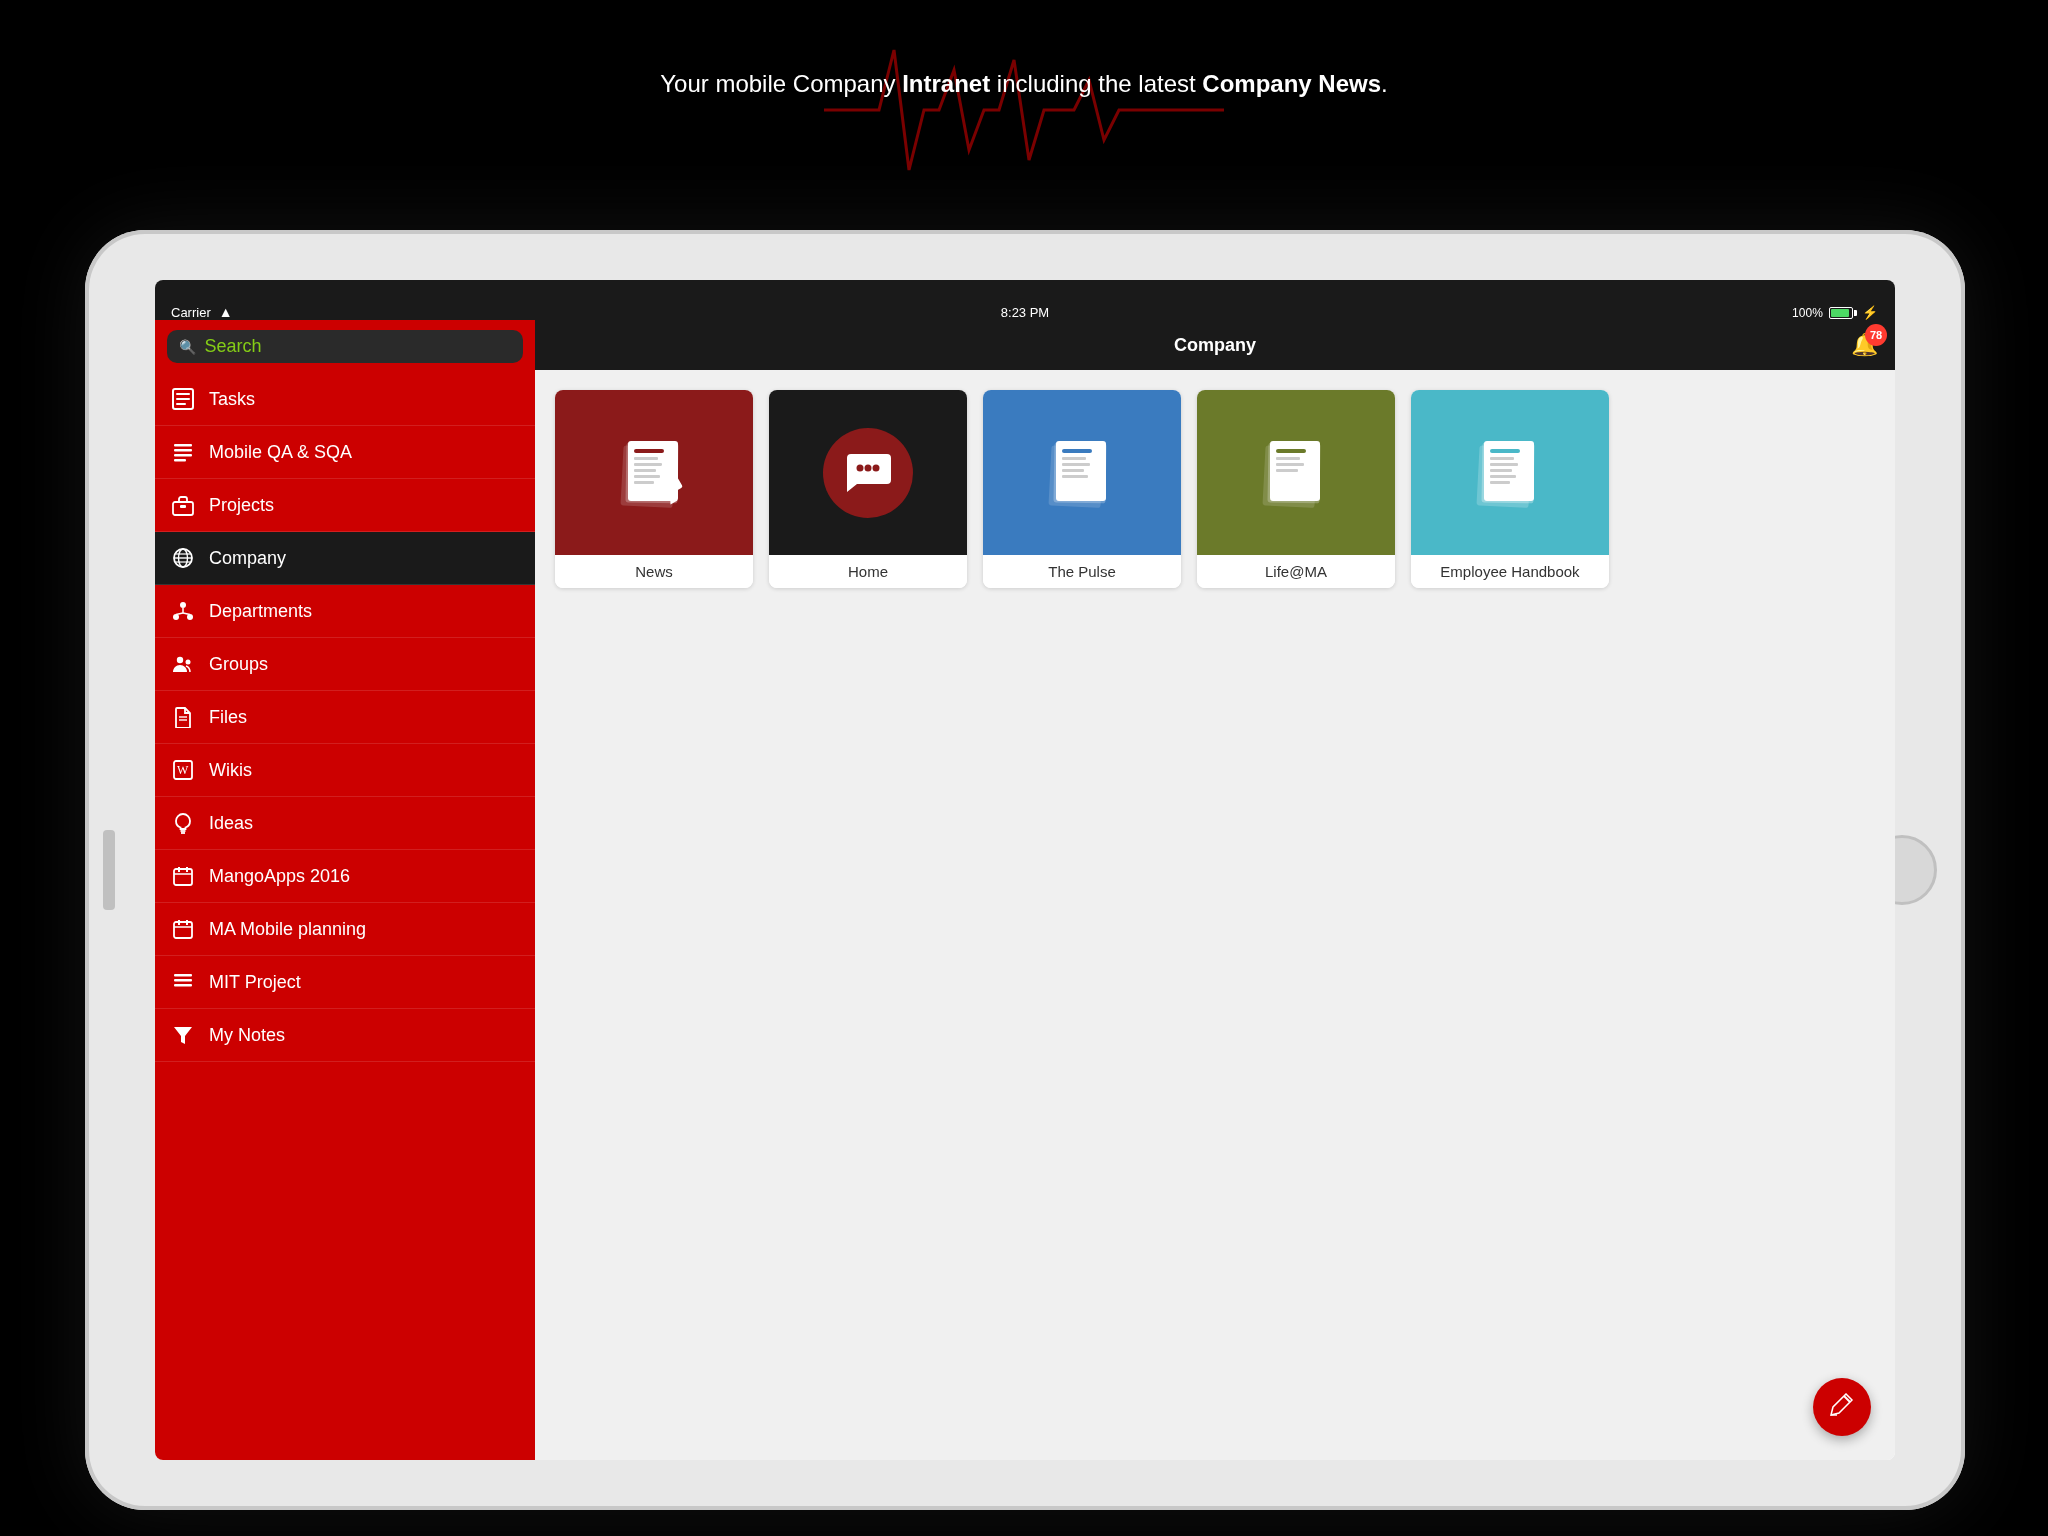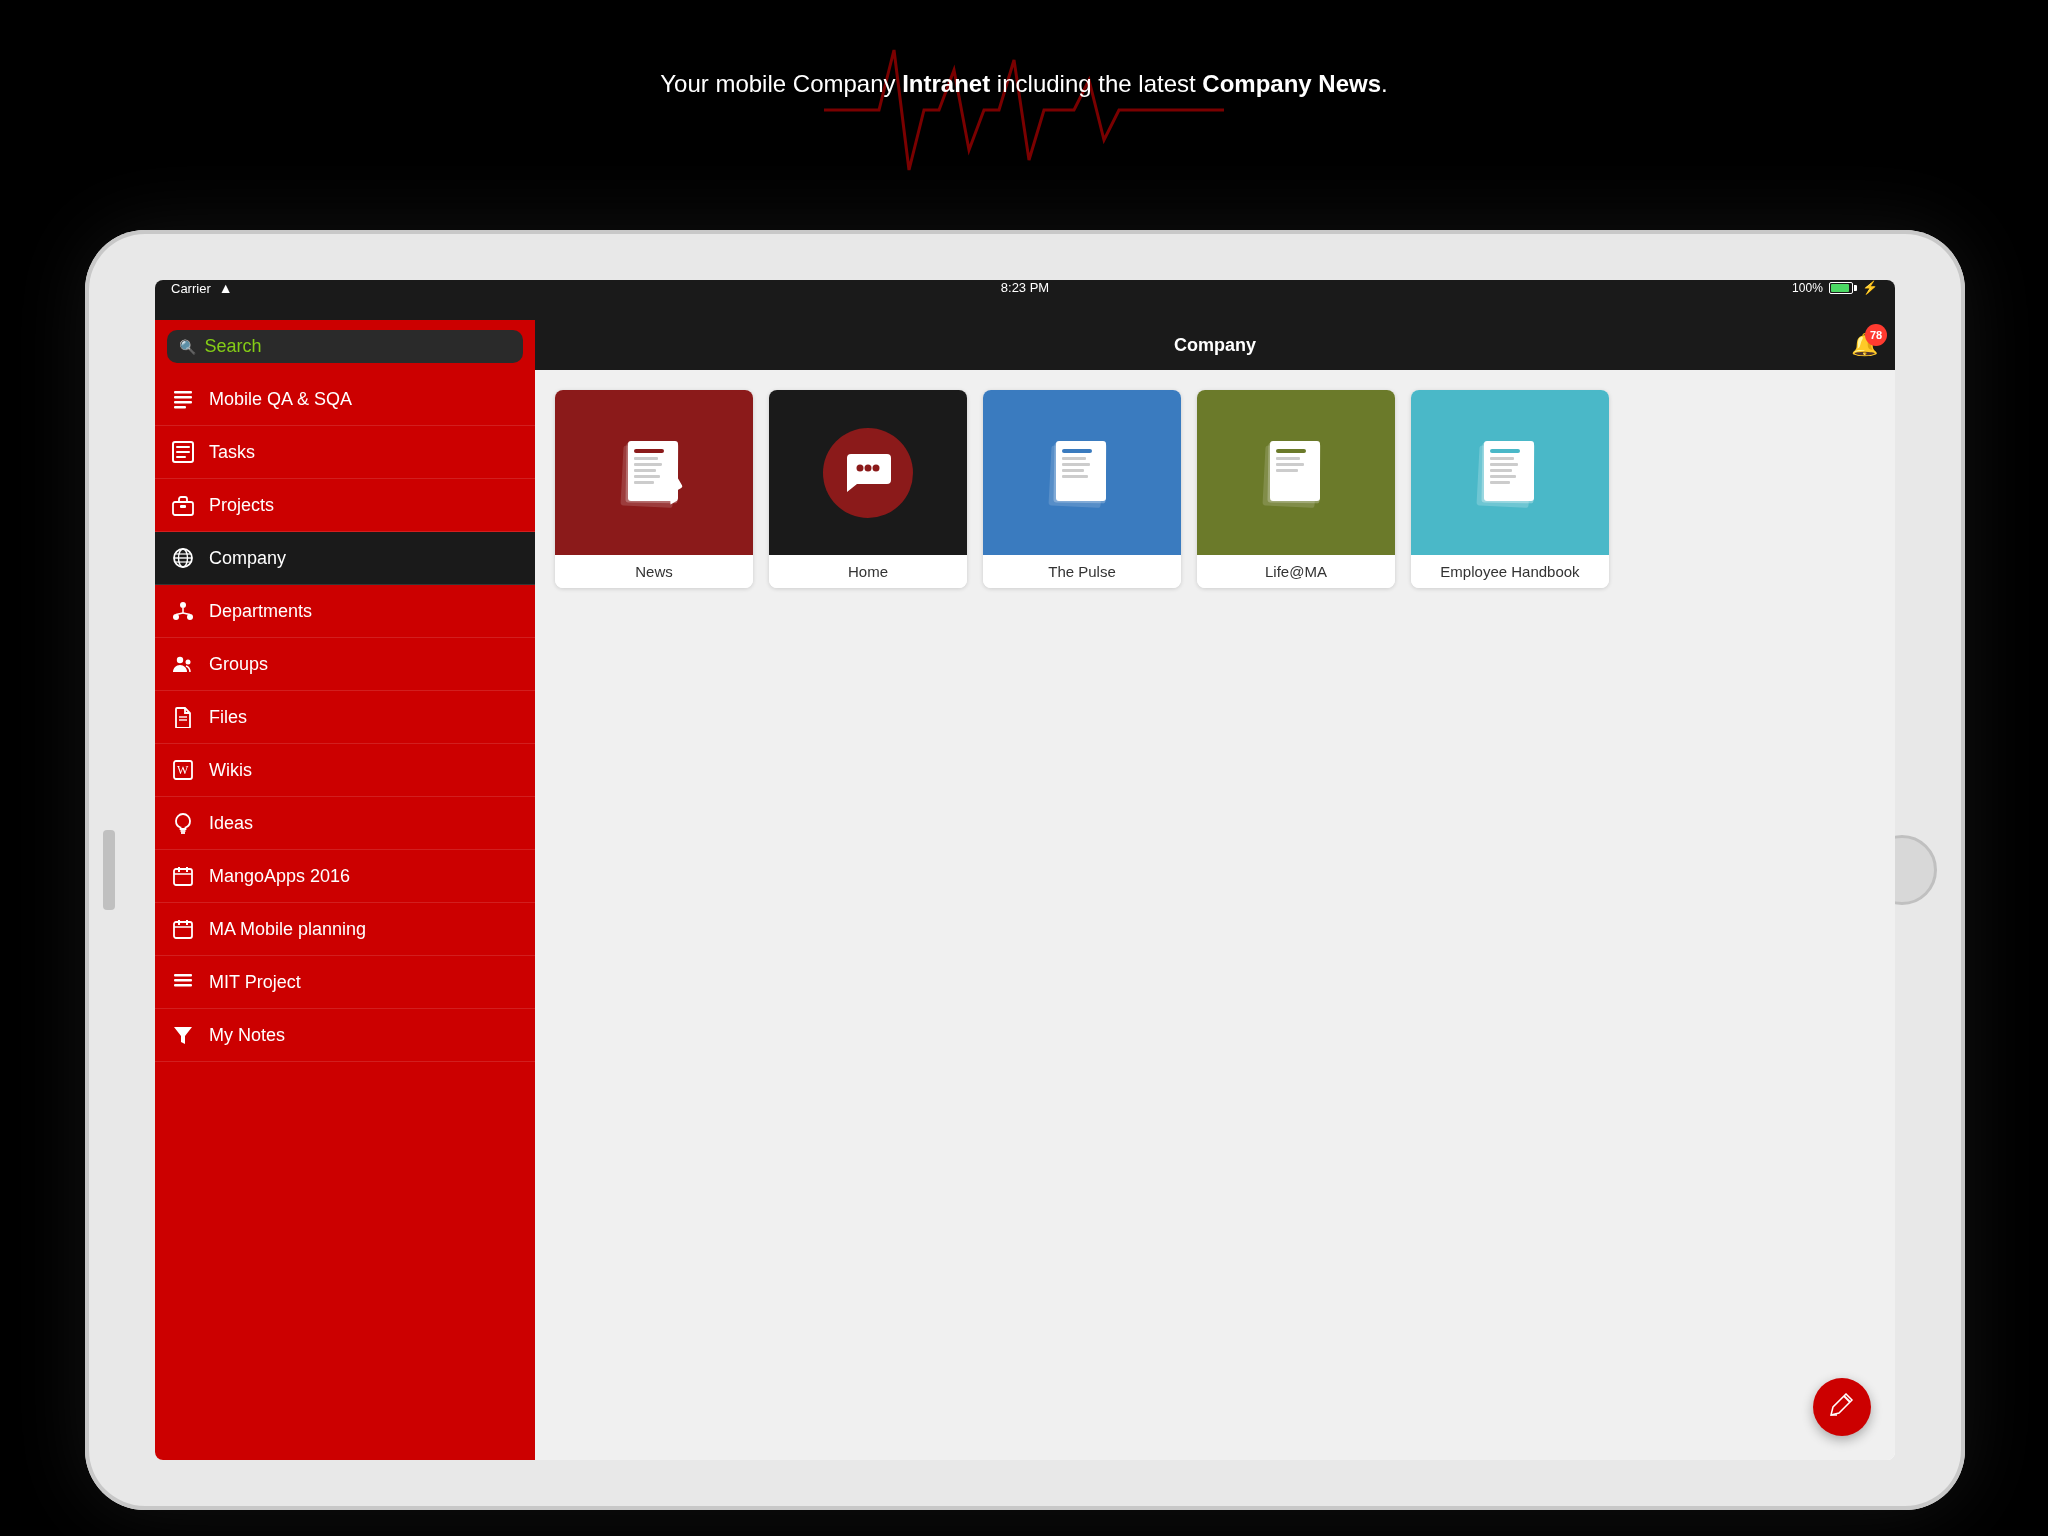--- a/index.html
+++ b/index.html
@@ -93,21 +93,21 @@
       border-radius: 50%;
       border: 3px solid #c0c0c0;
     }
 
     
     .status-bar {
       width: 100%;
       height: 40px;
       background: #1a1a1a;
       display: flex;
-      align-items: flex-start;
+      align-items: flex-end;
       justify-content: space-between;
       padding: 0 16px;
       color: #fff;
       font-size: 13px;
       flex-shrink: 0;
     }
     .status-left { display: flex; align-items: center; gap: 8px; }
     .status-center { position: absolute; left: 50%; transform: translateX(-50%); }
     .status-right { display: flex; align-items: center; gap: 6px; margin-left: auto; }
     .wifi-icon { font-size: 14px; }
@@ -367,39 +367,39 @@
       <div class="sidebar">
 
         <div class="search-bar">
           <span class="search-icon-svg">🔍</span>
           <span class="search-text">Search</span>
         </div>
 
         <div class="sidebar-item">
           <div class="sidebar-item-icon">
             <svg width="22" height="22" viewBox="0 0 22 22" fill="white">
+              <rect x="1" y="1" width="20" height="20" rx="2" stroke="white" stroke-width="2" fill="none"></rect>
+              <rect x="4" y="5" width="14" height="2" rx="1" fill="white"></rect>
+              <rect x="4" y="10" width="14" height="2" rx="1" fill="white"></rect>
+              <rect x="4" y="15" width="10" height="2" rx="1" fill="white"></rect>
+            </svg>
+          </div>
+          <span>Tasks</span>
+        </div>
+
+        <div class="sidebar-item">
+          <div class="sidebar-item-icon">
+            <svg width="22" height="22" viewBox="0 0 22 22" fill="white">
               <rect x="2" y="3" width="18" height="2.5" rx="1"></rect>
               <rect x="2" y="8" width="18" height="2.5" rx="1"></rect>
               <rect x="2" y="13" width="18" height="2.5" rx="1"></rect>
               <rect x="2" y="18" width="12" height="2.5" rx="1"></rect>
             </svg>
           </div>
           <span>Mobile QA &amp; SQA</span>
-        </div>
-
-        <div class="sidebar-item">
-          <div class="sidebar-item-icon">
-            <svg width="22" height="22" viewBox="0 0 22 22" fill="white">
-              <rect x="1" y="1" width="20" height="20" rx="2" stroke="white" stroke-width="2" fill="none"></rect>
-              <rect x="4" y="5" width="14" height="2" rx="1" fill="white"></rect>
-              <rect x="4" y="10" width="14" height="2" rx="1" fill="white"></rect>
-              <rect x="4" y="15" width="10" height="2" rx="1" fill="white"></rect>
-            </svg>
-          </div>
-          <span>Tasks</span>
         </div>
 
         <div class="sidebar-item">
           <div class="sidebar-item-icon">
             <svg width="22" height="22" viewBox="0 0 22 22" fill="white">
               <rect x="1" y="8" width="20" height="13" rx="2" fill="none" stroke="white" stroke-width="1.8"></rect>
               <path d="M7 8V5a2 2 0 012-2h4a2 2 0 012 2v3" stroke="white" stroke-width="1.8" fill="none"></path>
               <rect x="8" y="11" width="6" height="3" rx="1" fill="white"></rect>
             </svg>
           </div>

